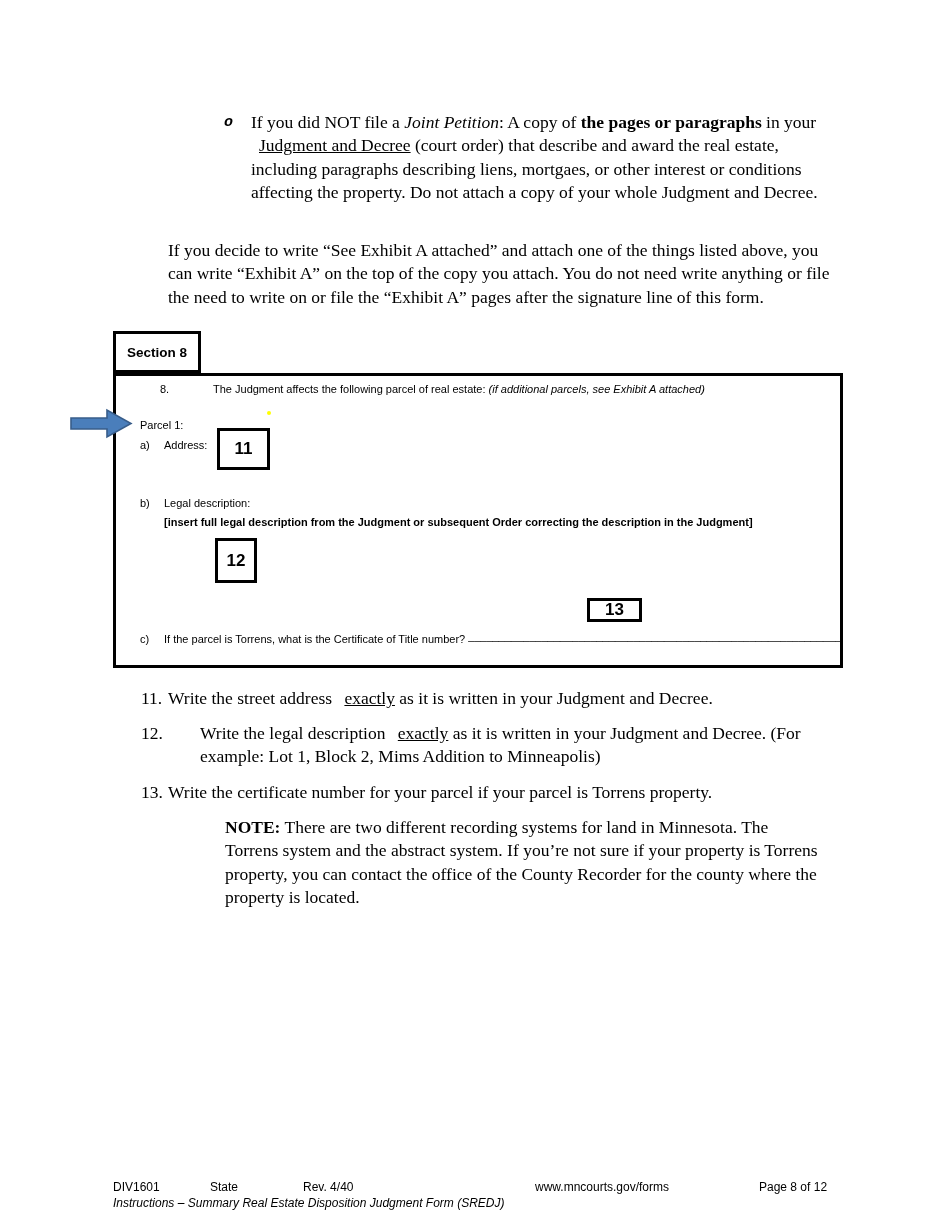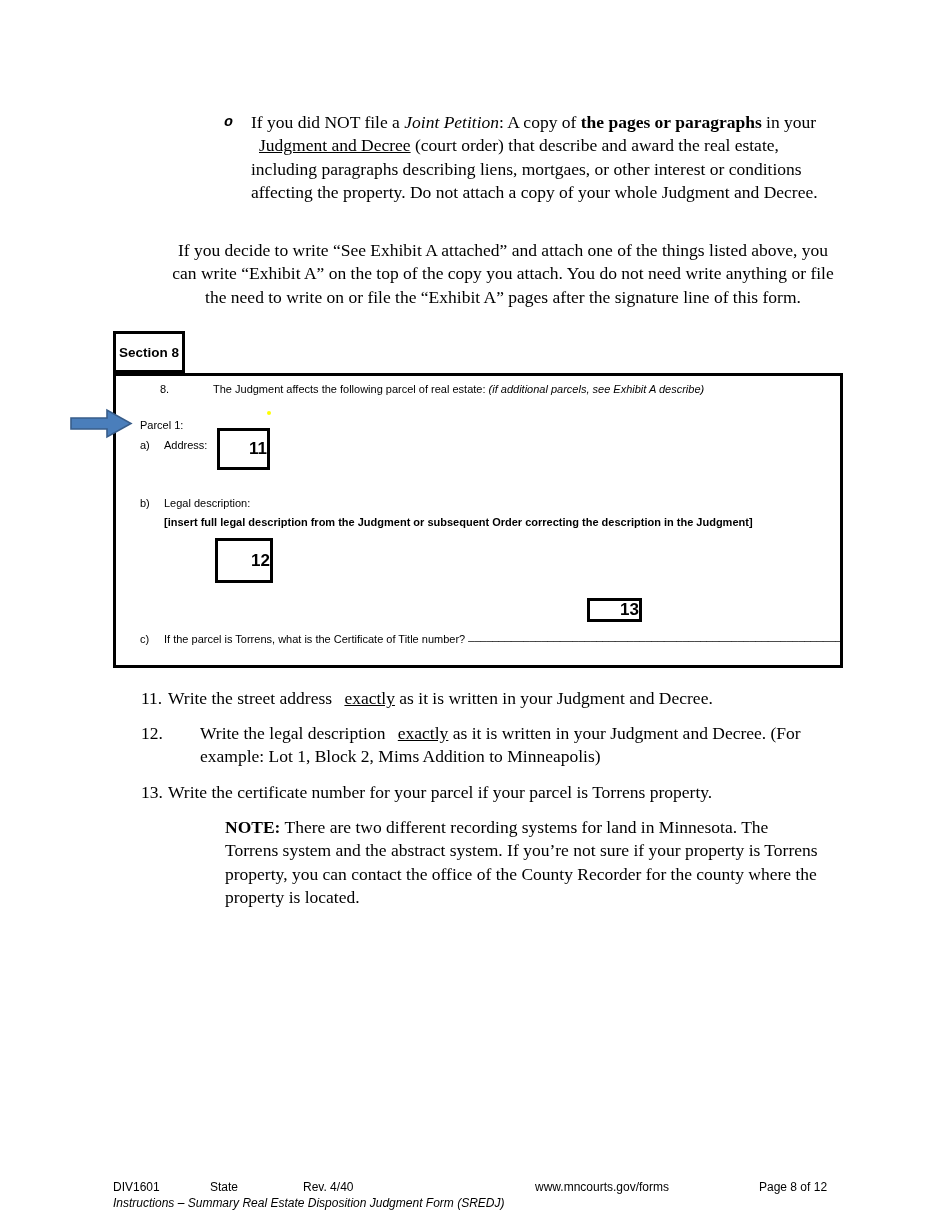--- a/index.html
+++ b/index.html
@@ -14,37 +14,37 @@
   .b{font-weight:bold;}
   .u{text-decoration:underline;margin-left:8px;}
   
   .bullet-item{left:224px;top:111px;display:flex;}
   .bullet-marker{
     width:27px;flex:0 0 27px;font-family:"Liberation Mono","DejaVu Sans Mono",monospace;
     font-weight:bold;font-style:italic;font-size:15px;line-height:23.3px;
   }
   .bullet-text{width:575px;}
   
-  .intro{left:168px;top:239px;width:670px;margin:0;text-align:center;}
+  .intro{left:168px;top:239px;width:670px;margin:0;}
   
   .section-tab{
-    left:113px;top:331px;width:72px;height:42px;border:3px solid #000;background:#fff;
+    left:113px;top:331px;width:88px;height:42px;border:3px solid #000;background:#fff;
     box-sizing:border-box;display:flex;align-items:center;justify-content:center;
     font-family:"Liberation Sans","DejaVu Sans",sans-serif;font-weight:bold;font-size:13.5px;z-index:3;
   }
   
   .form-box{
     left:113px;top:373px;width:730px;height:295px;border:3px solid #000;background:#fff;
     box-sizing:border-box;font-family:"Liberation Sans","DejaVu Sans",sans-serif;
     font-size:11px;line-height:14px;z-index:1;
   }
   .form-box .abs{white-space:nowrap;}
   .callout{
     border:3px solid #000;background:#fff;box-sizing:border-box;
-    display:flex;align-items:center;justify-content:flex-end;
+    display:flex;align-items:center;justify-content:center;
     font-family:"Liberation Sans","DejaVu Sans",sans-serif;font-weight:bold;font-size:17px;z-index:2;
   }
   .blank-line{display:inline-block;width:372px;overflow:hidden;vertical-align:baseline;letter-spacing:0;}
   .yellow-dot{width:4px;height:4px;border-radius:50%;}
   
   .arrow{left:70px;top:408px;z-index:4;}
   
   .instr{display:flex;left:141px;}
   .instr .num{flex:0 0 27px;width:27px;}
   .instr .txt{width:652px;}
@@ -65,37 +65,37 @@
   </div>
 
   <p class="abs serif intro">If you decide to write “See Exhibit A attached” and attach one of the things listed above, you can write “Exhibit A” on the top of the copy you attach. You do not need write anything or file the need to write on or file the “Exhibit A” pages after the signature line of this form.</p>
 
   <div class="abs section-tab">
     <span>Section 8</span>
   </div>
 
   <div class="abs form-box">
     <div class="abs" style="left:44px;top:6px;">8.</div>
-    <div class="abs" style="left:97px;top:6px;"><span>The Judgment affects the following parcel of real estate: </span><span class="it">(if additional parcels, see Exhibit A describe)</span></div>
+    <div class="abs" style="left:97px;top:6px;"><span>The Judgment affects the following parcel of real estate: </span><span class="it">(if additional parcels, see Exhibit A attached)</span></div>
 
     <div class="abs yellow-dot" style="left:151px;top:35px;background:#ffff00;"></div>
 
     <div class="abs" style="left:24px;top:42px;">Parcel 1:</div>
 
     <div class="abs" style="left:24px;top:62px;"><span style="display:inline-block;width:24px;">a)</span><span>Address:</span></div>
 
     <div class="abs callout" style="left:101px;top:52px;width:53px;height:42px;">
       <span>11</span>
     </div>
 
     <div class="abs" style="left:24px;top:120px;"><span style="display:inline-block;width:24px;">b)</span><span>Legal description:</span></div>
 
     <div class="abs b" style="left:48px;top:139px;">[insert full legal description from the Judgment or subsequent Order correcting the description in the Judgment]</div>
 
-    <div class="abs callout" style="left:99px;top:162px;width:58px;height:45px;">
+    <div class="abs callout" style="left:99px;top:162px;width:42px;height:45px;">
       <span>12</span>
     </div>
 
     <div class="abs callout" style="left:471px;top:222px;width:55px;height:24px;">
       <span>13</span>
     </div>
 
     <div class="abs" style="left:24px;top:253px;"><span style="display:inline-block;width:24px;">c)</span><span>If the parcel is Torrens, what is the Certificate of Title number?</span><span>&nbsp;</span><span class="blank-line">____________________________________________________________________________________________________</span></div>
   </div>
 

